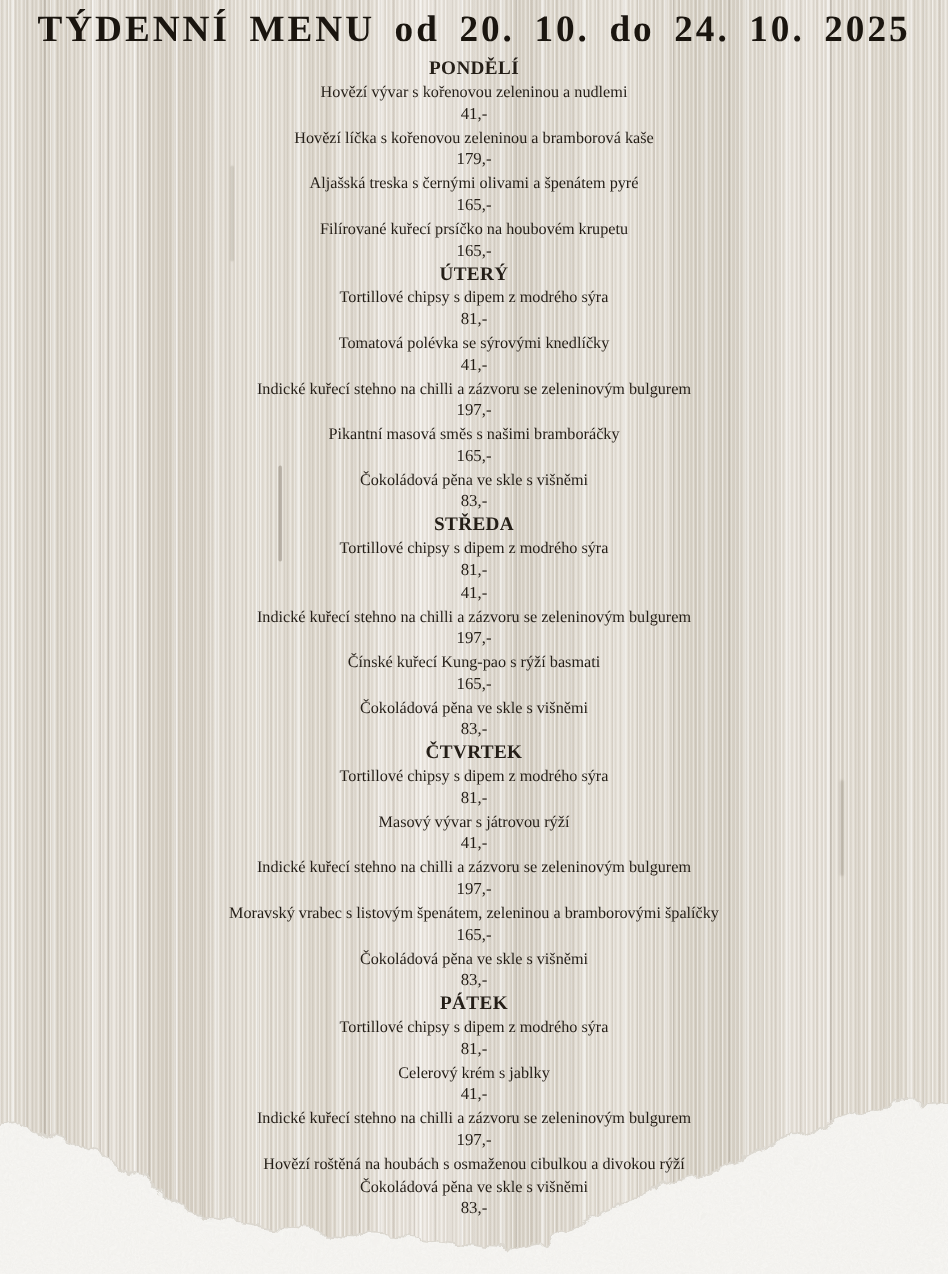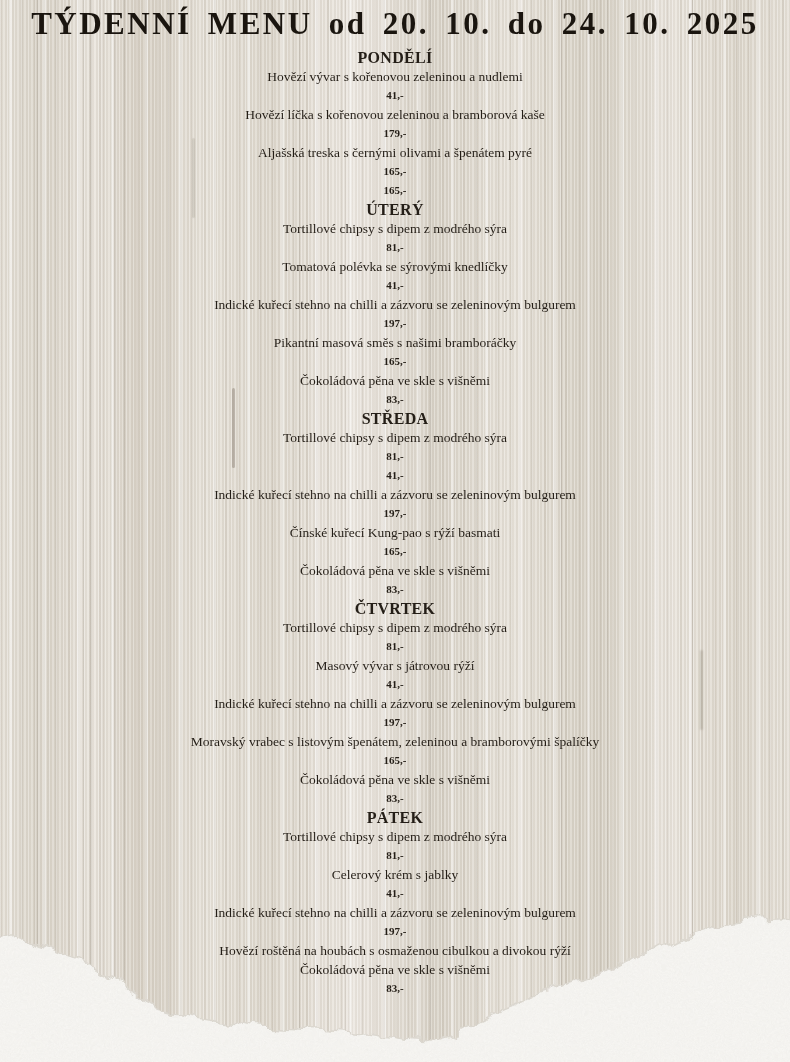--- a/index.html
+++ b/index.html
@@ -66,21 +66,21 @@
     color: #1a150f;
   }
   .menu {
     position: absolute; top: 47.5px; left: 0; right: 0;
     text-align: center;
     color: #241e17;
   }
   .line { height: 19px; line-height: 19px; white-space: nowrap; }
   .day   { font-weight: 700; font-size: 16px; letter-spacing: .3px; }
   .dish  { font-weight: 400; font-size: 13.5px; }
-  .price { font-weight: 700; font-size: 11px; }
+  .price { font-weight: 400; font-size: 14px; }
 </style>
 </head>
 <body>
 
 <div class="page">
   <div class="wood"></div>
 
   <svg class="snow" viewBox="0 0 790 200" preserveAspectRatio="none" aria-hidden="true">
     <defs>
       <filter id="rough" x="-15%" y="-15%" width="130%" height="130%">
@@ -110,20 +110,21 @@
   <h1 class="title">TÝDENNÍ MENU od 20. 10. do 24. 10. 2025</h1>
 
   <div class="menu" id="menu">
       <div class="line day">PONDĚLÍ</div>
       <div class="line dish">Hovězí vývar s kořenovou zeleninou a nudlemi</div>
       <div class="line price">41,-</div>
       <div class="line dish">Hovězí líčka s kořenovou zeleninou a bramborová kaše</div>
       <div class="line price">179,-</div>
       <div class="line dish">Aljašská treska s černými olivami a špenátem pyré</div>
       <div class="line price">165,-</div>
+      <div class="line dish">Filírované kuřecí prsíčko na houbovém krupetu</div>
       <div class="line price">165,-</div>
       <div class="line day">ÚTERÝ</div>
       <div class="line dish">Tortillové chipsy s dipem z modrého sýra</div>
       <div class="line price">81,-</div>
       <div class="line dish">Tomatová polévka se sýrovými knedlíčky</div>
       <div class="line price">41,-</div>
       <div class="line dish">Indické kuřecí stehno na chilli a zázvoru se zeleninovým bulgurem</div>
       <div class="line price">197,-</div>
       <div class="line dish">Pikantní masová směs s našimi bramboráčky</div>
       <div class="line price">165,-</div>

